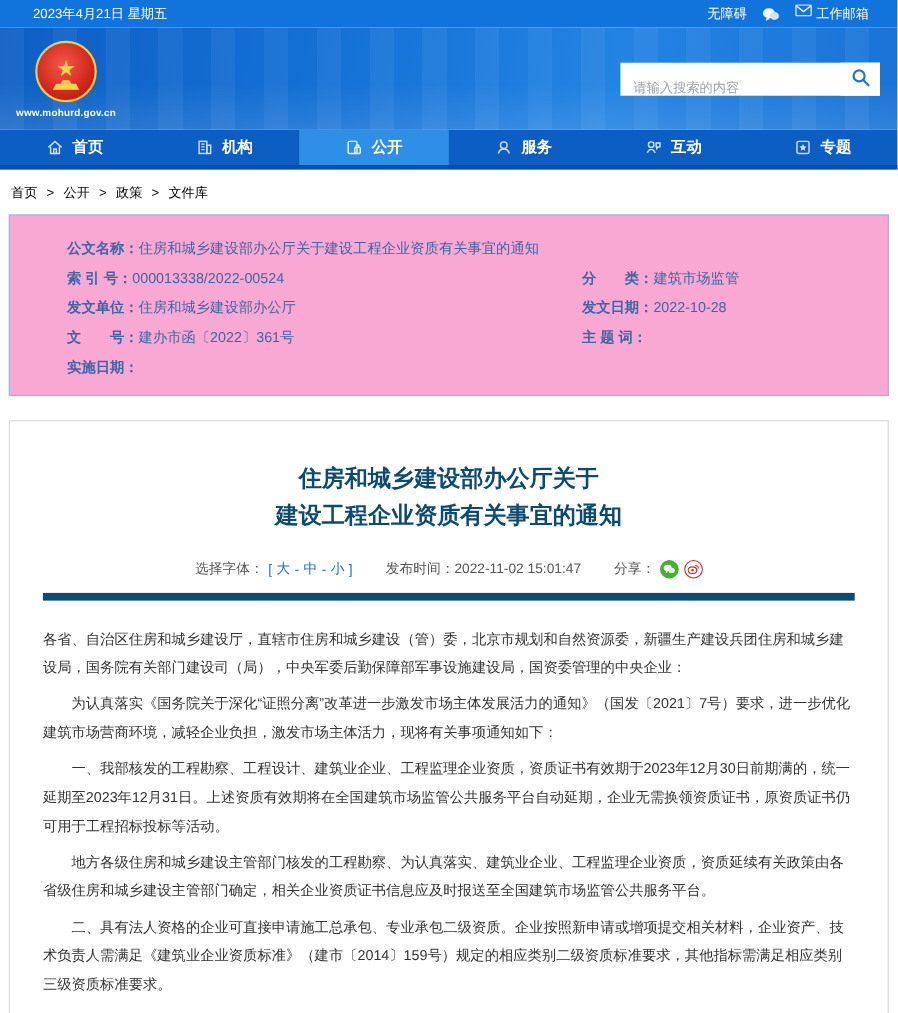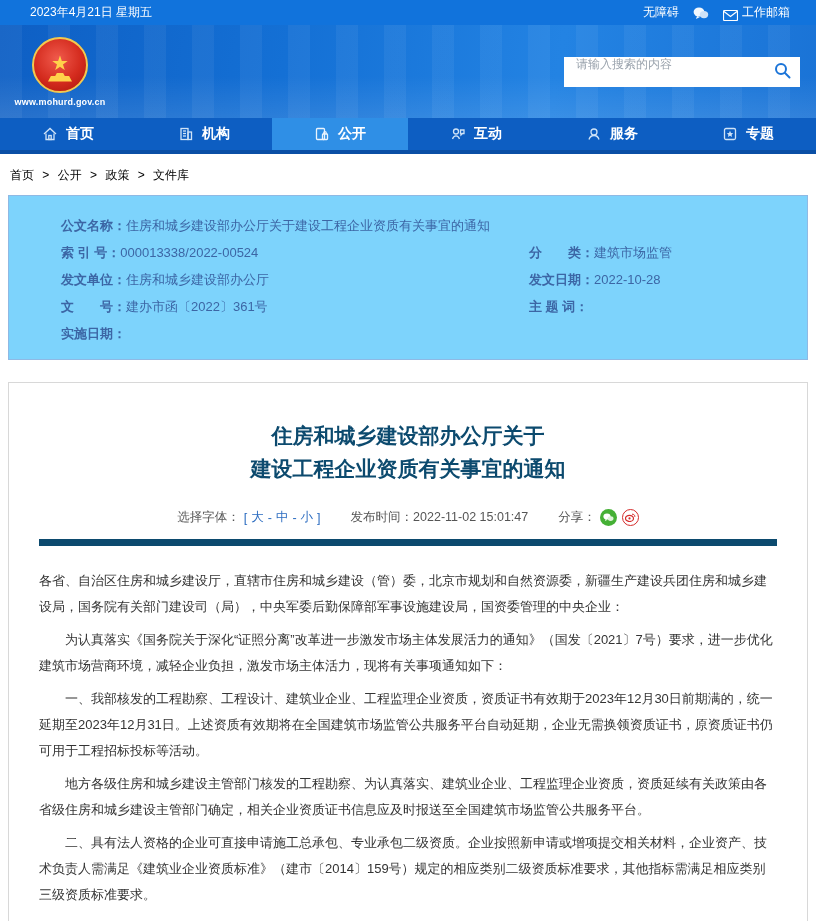--- a/index.html
+++ b/index.html
@@ -10,21 +10,21 @@
     font-family:"Liberation Sans","DejaVu Sans",sans-serif;
   }
 
   
   .topbar {
     height:25px; background:#1173dc; color:#fff;
     display:flex; align-items:center; justify-content:space-between;
     padding:0 26px 0 30px; font-size:12px;gap:42px;
   }
   .topbar-right { display:flex; align-items:center; gap:14px; }
-  .topbar-right .link { display:flex; align-items:flex-end; gap:4px; cursor:pointer; }
+  .topbar-right .link { display:flex; align-items:flex-start; gap:4px; cursor:pointer; }
   .tb-icon { display:inline-flex; }
 
   
   .banner {
     height:93px; position:relative;
     background:linear-gradient(100deg,#0e5fc4 0%,#1470d5 35%,#2383e3 68%,#1a73d6 100%);
     display:flex; align-items:center; padding:0 16px 0 24px;
   }
   .banner::after {
     content:""; position:absolute; inset:0;
@@ -42,21 +42,21 @@
   }
   .emblem .star { color:#ffd24a; font-size:20px; line-height:1; margin-top:-4px; }
   .emblem .gate { position:absolute; bottom:9px; left:50%; transform:translateX(-50%);
     width:24px; height:9px; background:#ffd24a; clip-path:polygon(0 100%,100% 100%,88% 40%,70% 40%,62% 0,38% 0,30% 40%,12% 40%); }
   .site-url { color:#fff; font-size:9px; font-weight:bold; margin-top:4px; letter-spacing:.2px; }
   .title-col { margin-left:14px; color:#fff; z-index:1; }
   .site-title { font-size:25px; font-weight:bold; letter-spacing:2px; line-height:30px; margin:0 0 5px; }
   .site-sub { font-size:9.5px; color:#e8f1fb; letter-spacing:.2px; }
   .search-box {
     position:absolute; right:16px; top:32px; width:236px; height:30px;
-    background:#fff; display:flex; align-items:flex-start; z-index:2;
+    background:#fff; display:flex; align-items:flex-end; z-index:2;
   }
   .search-box input {
     flex:1; border:none; outline:none; font-size:12px; padding:0 8px 0 12px;
     color:#333; font-family:inherit; background:transparent;
   }
   .search-box input::placeholder { color:#9aa3ad; }
   .search-btn { width:36px; height:30px; display:flex; align-items:center; justify-content:center;
     background:#fff; border:none; cursor:pointer; }
 
   
@@ -71,21 +71,21 @@
   .nav-item.active { background:#2f8fe6; }
   .nav-item svg { display:block; }
 
   
   .breadcrumb { padding:13px 0 11px 10px; font-size:12px; color:#000000; }
   .breadcrumb .sep { margin:0 5px; }
   .breadcrumb .crumb { cursor:pointer; }
 
   
   .info-box {
-    margin:0 8px; border:1px solid #8fb9e4; background:#7dd3fc;
+    margin:0 8px; border:1px solid #8fb9e4; background:#f9a8d4;
     padding:16px 20px 12px 52px; display:flex;
   }
   .info-col-left { width:468px; }
   .info-col-right { flex:1; }
   .info-row { height:27px; line-height:27px; font-size:13px; color:#3c66a5; white-space:nowrap; }
   .info-row .lbl { font-weight:bold; }
   .info-row .val { font-weight:normal; }
   .info-spacer { height:27px; }
 
   
@@ -190,35 +190,35 @@
         <rect x="2.5" y="2.5" width="8" height="11" rx="1"></rect>
         <rect x="8.5" y="8" width="5" height="5.5" rx="0.8"></rect>
         <path d="M9.8 8 V6.8 a1.2 1.2 0 0 1 2.4 0 V8"></path>
       </svg>
     </span>
     <span>公开</span>
   </div>
   <div class="nav-item">
     <span>
       <svg width="16" height="16" viewBox="0 0 16 16" fill="none" stroke="#cfe3f7" stroke-width="1.3">
+        <circle cx="8" cy="6" r="3"></circle>
+          <path d="M3 13.5 C3.8 10.8 6 9.5 8 9.5 C10 9.5 12.2 10.8 13 13.5"></path>
+      </svg>
+    </span>
+    <span>服务</span>
+  </div>
+  <div class="nav-item">
+    <span>
+      <svg width="16" height="16" viewBox="0 0 16 16" fill="none" stroke="#cfe3f7" stroke-width="1.3">
         <circle cx="6" cy="5.5" r="2.5"></circle>
           <path d="M2.5 13 C3.2 10.8 4.6 9.8 6 9.8 C7.4 9.8 8.8 10.8 9.5 13"></path>
         <path d="M10.5 4 H14 V7.5 H12.5 L11 9 V7.5 H10.5 Z"></path>
       </svg>
     </span>
     <span>互动</span>
-  </div>
-  <div class="nav-item">
-    <span>
-      <svg width="16" height="16" viewBox="0 0 16 16" fill="none" stroke="#cfe3f7" stroke-width="1.3">
-        <circle cx="8" cy="6" r="3"></circle>
-          <path d="M3 13.5 C3.8 10.8 6 9.5 8 9.5 C10 9.5 12.2 10.8 13 13.5"></path>
-      </svg>
-    </span>
-    <span>服务</span>
   </div>
   <div class="nav-item">
     <span>
       <svg width="16" height="16" viewBox="0 0 16 16" fill="none" stroke="#cfe3f7" stroke-width="1.3">
         <rect x="2.5" y="2.5" width="11" height="11" rx="1.5"></rect>
         <path d="M8 4.8 L9 7 L11.2 7.2 L9.6 8.7 L10 11 L8 9.8 L6 11 L6.4 8.7 L4.8 7.2 L7 7 Z" fill="#cfe3f7" stroke="none"></path>
       </svg>
     </span>
     <span>专题</span>
   </div>

